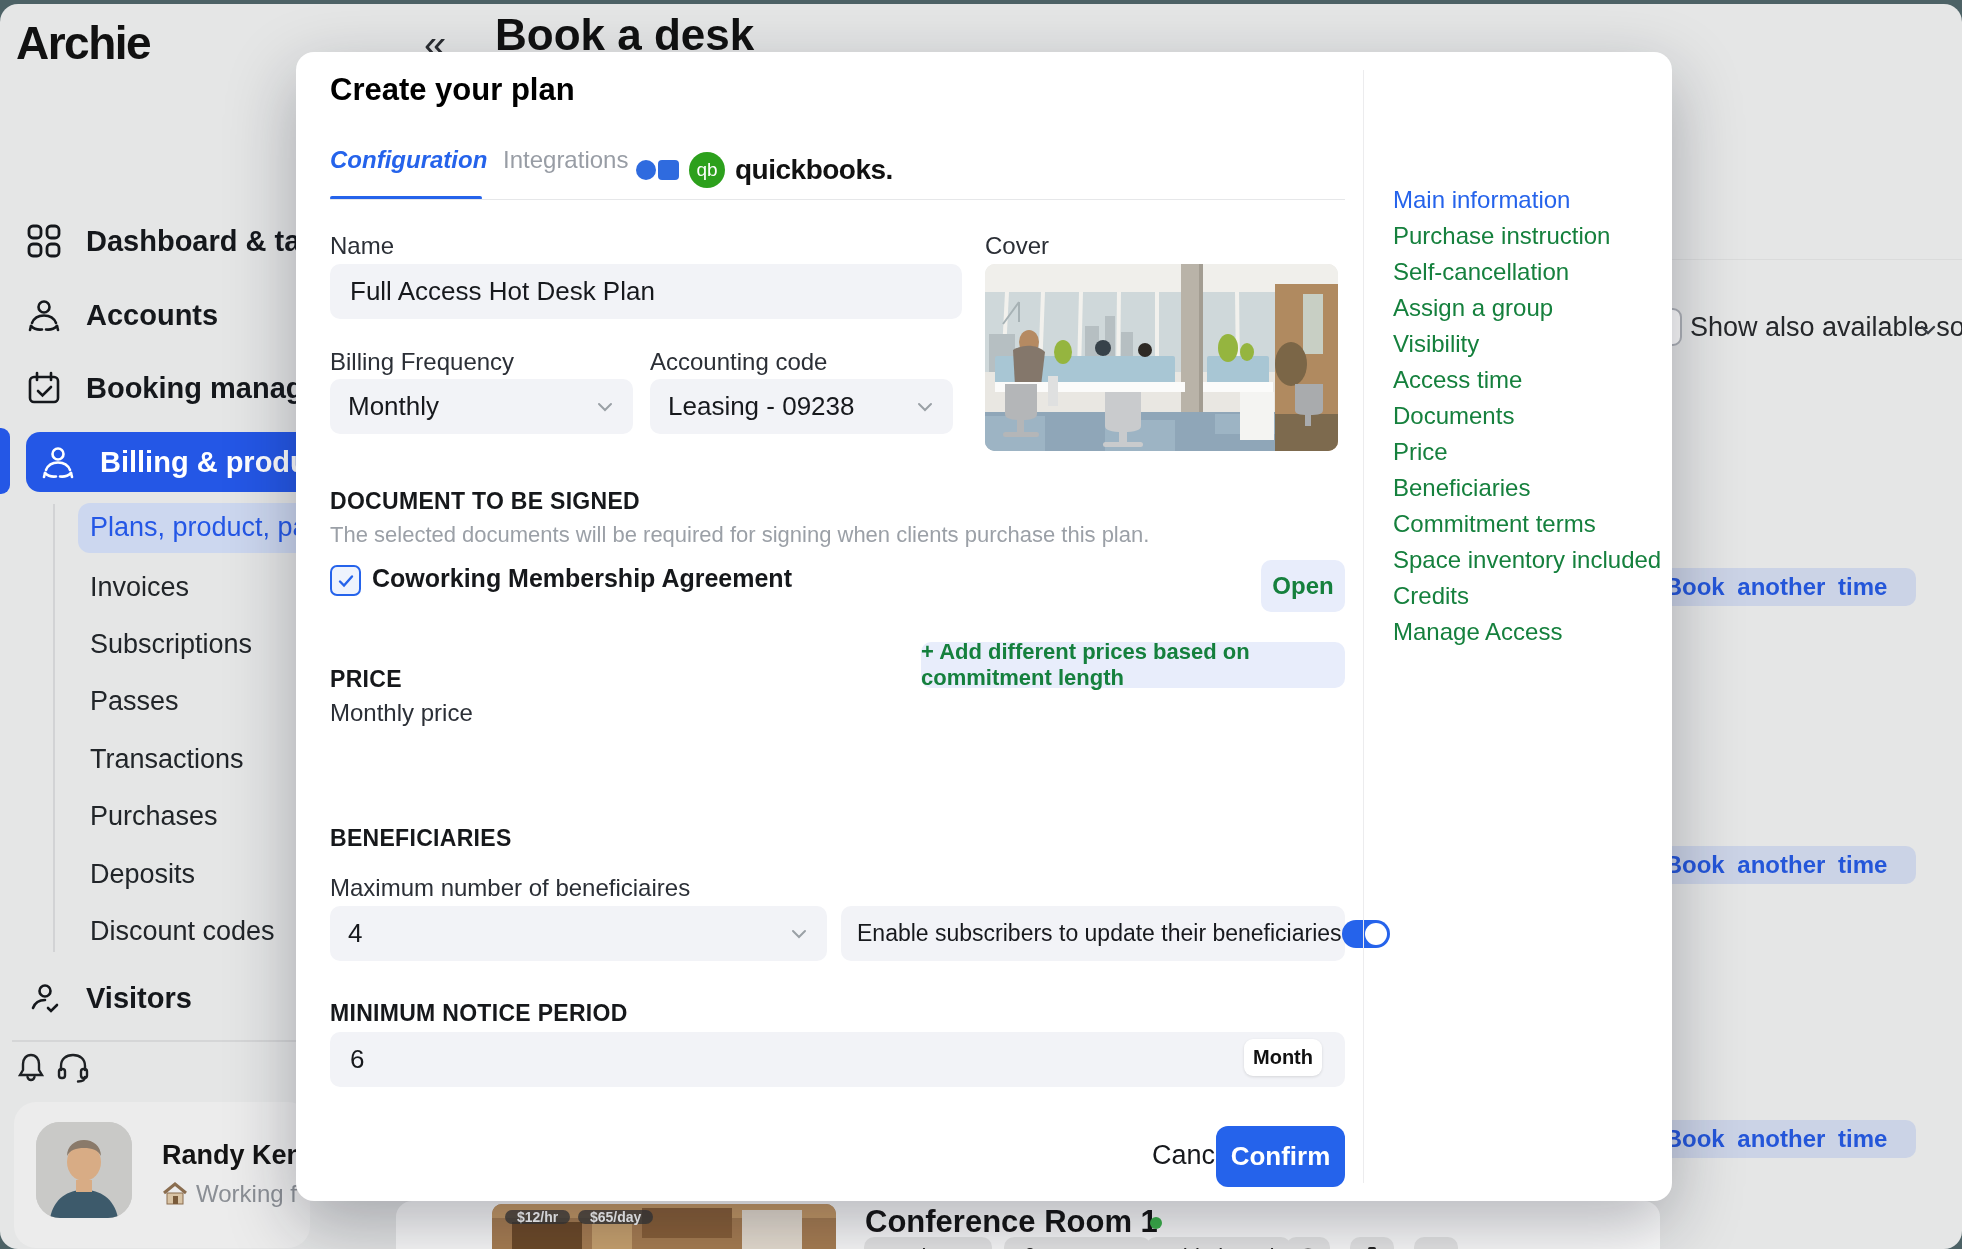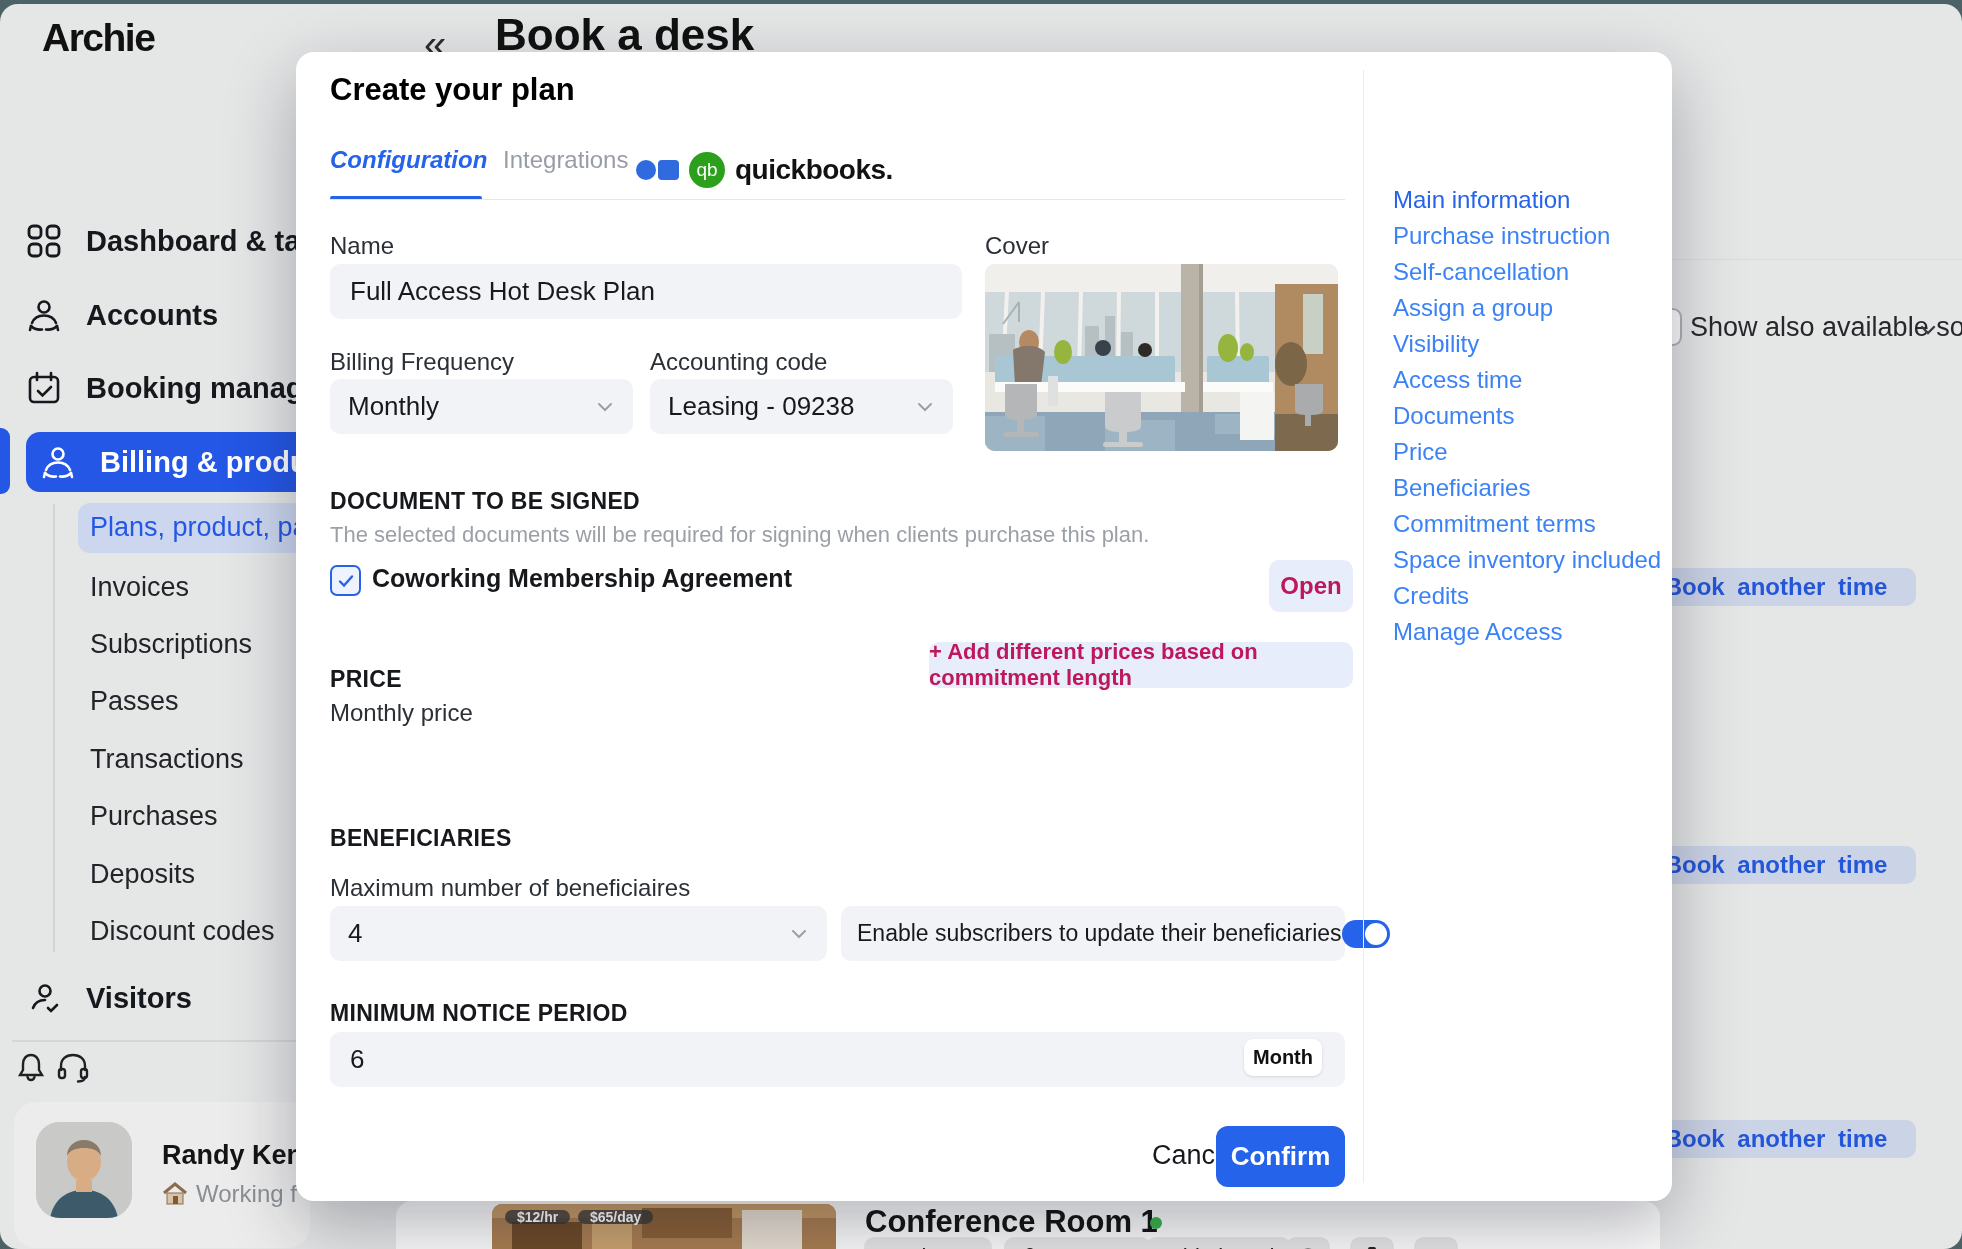--- a/index.html
+++ b/index.html
@@ -2,21 +2,21 @@
 <html><head>
 <meta charset="utf-8">
 <style>
   html,body{margin:0;padding:0;background:#4d6266;}
   #stage{position:relative;width:1962px;height:1249px;overflow:hidden;
          font-family:"Liberation Sans",sans-serif;color:#1d2127;}
   #win{position:absolute;left:0;top:4px;right:0;bottom:0;background:#e5e6e6;
        border-radius:18px;overflow:hidden;}
   .abs{position:absolute;}
   
-  .logo{left:42px;top:12px;font-size:39px;font-weight:800;letter-spacing:-1.5px;color:#111;}
+  .logo{left:16px;top:12px;font-size:46px;font-weight:800;letter-spacing:-1.5px;color:#111;}
   .searchbar{left:23px;top:117px;width:350px;height:62px;background:#dbdcde;border-radius:16px;}
   .search-ph{position:absolute;left:88px;top:16px;font-size:27px;color:#5f646b;}
   .kbd{position:absolute;left:238px;top:8px;width:46px;height:46px;border:2px solid #8a8f94;
        border-radius:10px;font-size:26px;color:#4b5056;display:flex;align-items:center;justify-content:center;}
   .navrow{left:26px;width:300px;height:58px;display:flex;align-items:center;gap:24px;}
   .navrow .ic{width:36px;height:36px;flex:0 0 36px;display:flex;align-items:center;justify-content:center;}
   .navrow .lbl{font-size:29px;font-weight:600;color:#15181c;white-space:nowrap;}
   .navrow.active{background:#2457e6;border-radius:14px;height:60px;padding:0 14px;left:26px;width:310px;}
   .navrow.active .lbl{color:#fff;}
   .notch{left:-8px;top:424px;width:18px;height:66px;background:#2457e6;border-radius:9px;}
@@ -64,36 +64,36 @@
   .flabel{font-size:24px;color:#2b2f36;}
   .finput{background:#f2f3f7;border-radius:10px;display:flex;align-items:center;padding:0 20px;
           font-size:26px;color:#17191d;}
   .fselect{background:#f2f3f7;border-radius:10px;display:flex;align-items:center;justify-content:space-between;
            padding:0 18px;font-size:26px;color:#17191d;}
   .sechead{font-size:23px;font-weight:700;letter-spacing:.3px;color:#16181b;}
   .subtext{font-size:22px;color:#9ba0a7;}
   .m-check{left:34px;top:513px;width:27px;height:27px;border:2px solid #2563eb;border-radius:7px;
            background:#eef3fd;display:flex;align-items:center;justify-content:center;}
   .docname{left:76px;top:512px;font-size:25px;font-weight:700;color:#16181b;}
-  .softbtn{background:#e8edfb;border-radius:10px;color:#be185d;font-weight:700;
-           display:flex;align-items:center;justify-content:center;margin-left:8px;}
+  .softbtn{background:#e8edfb;border-radius:10px;color:#15803d;font-weight:700;
+           display:flex;align-items:center;justify-content:center;}
   .togglebox{left:545px;top:854px;width:504px;height:55px;background:#f2f3f7;border-radius:10px;
              display:flex;align-items:center;justify-content:space-between;padding:0 14px 0 16px;box-sizing:border-box;}
   .togglebox .tl{font-size:23px;color:#17191d;white-space:nowrap;}
   .switch{width:48px;height:28px;border-radius:14px;background:#2563eb;position:relative;flex:0 0 48px;}
   .switch .knob{position:absolute;right:3px;top:3px;width:22px;height:22px;border-radius:50%;background:#fff;}
   .unitchip{left:948px;top:987px;width:78px;height:37px;background:#fff;border-radius:9px;
             box-shadow:0 1px 3px rgba(0,0,0,.12);display:flex;align-items:center;justify-content:center;
             font-size:20px;font-weight:700;color:#111;}
   .cancel{left:856px;top:1088px;font-size:27px;color:#17191d;}
   .confirm{left:920px;top:1074px;width:129px;height:61px;background:#2563eb;border-radius:12px;
            color:#fff;font-size:26px;font-weight:700;display:flex;align-items:center;justify-content:center;}
   .m-vdivider{left:1067px;top:18px;width:1px;height:1113px;background:#ececee;}
   .mnav{left:1097px;top:130px;width:270px;}
-  .mnav-item{height:36px;display:flex;align-items:center;font-size:24px;color:#3b82f6;white-space:nowrap;}
+  .mnav-item{height:36px;display:flex;align-items:center;font-size:24px;color:#15803d;white-space:nowrap;}
   .mnav-item.active{color:#2563eb;}
   svg{display:block;}
 </style>
 </head>
 <body>
 
 <div id="stage">
 <div id="win">
 
   <div class="abs logo">Archie</div>

